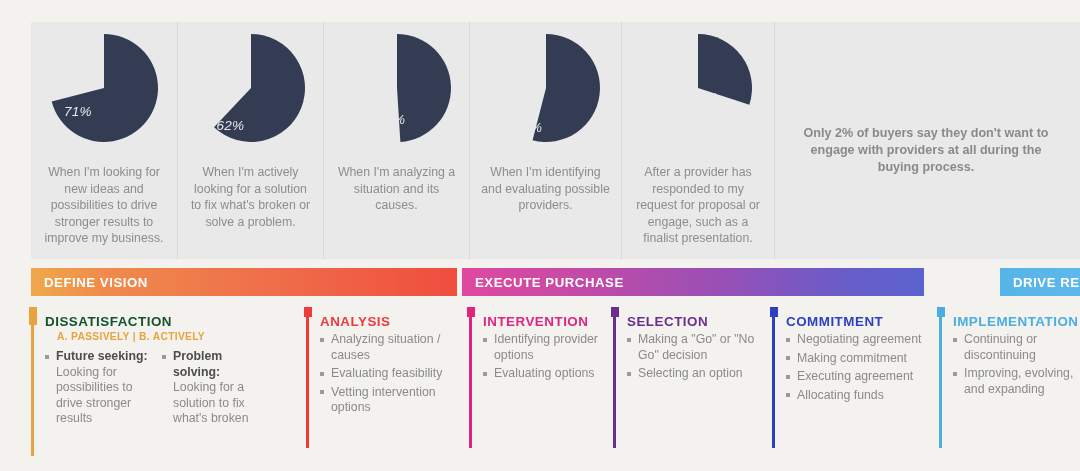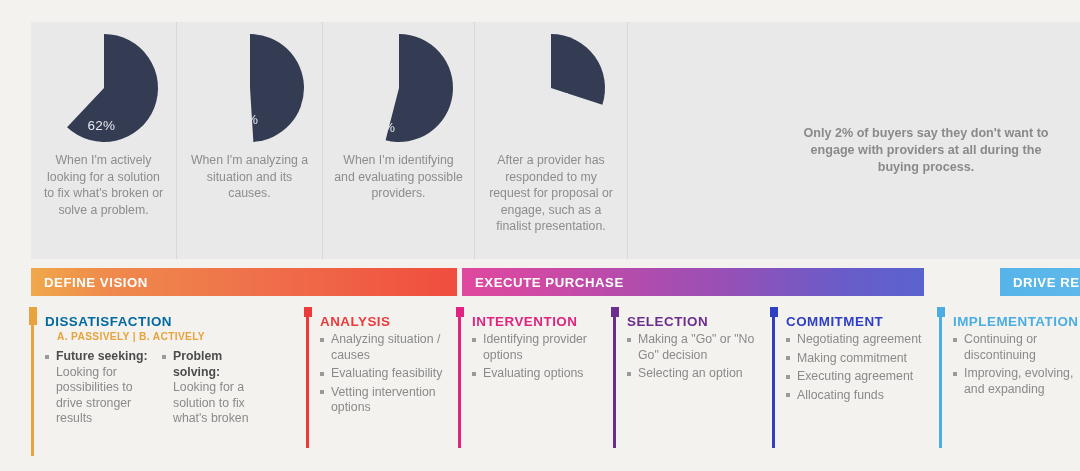--- a/index.html
+++ b/index.html
@@ -25,21 +25,22 @@
     position:relative;
     box-sizing:border-box;
     padding-top:12px;
     border-right:1px solid #d8d8d6;
     display:flex;flex-direction:column;align-items:center;
   }
   .pie-card:last-child{border-right:1px solid #d8d8d6;}
   .pie-wrap{
     position:relative;
     width:108px;height:108px;
-    margin-bottom:10px;
+    margin-bottom:22px;
+    font-style:italic;
   }
   .pie-wrap svg{display:block;overflow:visible;}
   .pie-label{
     position:absolute;
     color:#e6e8ec;
     font-size:13.5px;
     letter-spacing:.2px;
     pointer-events:none;
     white-space:nowrap;
   }
@@ -119,26 +120,35 @@
   .vlabel-holder{position:absolute;left:14px;top:315px;width:20px;height:150px;}
 </style>
 </head>
 <body>
 
 <div id="root">
 
   <div class="top-panel"></div>
 
   <div class="pie-cards" id="pieRow">
+      <div class="pie-card" style="width: 147px;">
+        <div class="pie-wrap">
+          <svg width="108" height="108" viewBox="0 0 108 108">
+            <path d="M 54 54 L 54 0 A 54 54 0 1 1 1.696509299053929 67.42925390690219 Z" fill="#333c53"></path>
+          </svg>
+          <div class="pie-label" style="left: 14px; top: 70px;">71%</div>
+        </div>
+        <div class="pie-caption">When I'm looking for new ideas and possibilities to drive stronger results to improve my business.</div>
+      </div>
       <div class="pie-card" style="width: 146px;">
         <div class="pie-wrap">
           <svg width="108" height="108" viewBox="0 0 108 108">
             <path d="M 54 54 L 54 0 A 54 54 0 1 1 17.034456279850808 93.36430588075623 Z" fill="#333c53"></path>
           </svg>
-          <div class="pie-label" style="left: 38px; top: 84px;">62%</div>
+          <div class="pie-label" style="left: 20px; top: 84px;">62%</div>
         </div>
         <div class="pie-caption">When I'm actively looking for a solution to fix what's broken or solve a problem.</div>
       </div>
       <div class="pie-card" style="width: 146px;">
         <div class="pie-wrap">
           <svg width="108" height="108" viewBox="0 0 108 108">
             <path d="M 54 54 L 54 0 A 54 54 0 0 1 57.39068805458293 107.89344333512666 Z" fill="#333c53"></path>
           </svg>
           <div class="pie-label" style="left: 35px; top: 78px;">49%</div>
         </div>
@@ -182,21 +192,21 @@
 
   <div style="position: absolute; left: 17px; top: 6px; width: 3px; height: 135px; background: rgb(232, 163, 61);"></div>
       <div style="position: absolute; left: 15px; top: 0px; width: 8px; height: 10px; background: rgb(232, 163, 61);"></div>
     </div>
 
   <div class="stages" id="stageRow">
       <div class="stage" style="left: 31px; width: 268px;">
         <div class="stem" style="background: rgb(232, 163, 61);"></div>
         <div class="stem-cap" style="background: rgb(232, 163, 61);"></div>
         <div class="stage-body">
-          <div class="stage-title" style="color: #0369a1;">DISSATISFACTION</div>
+          <div class="stage-title" style="color: #14532d;">DISSATISFACTION</div>
           <div class="stage-sub" style="color: rgb(232, 163, 61);">A. PASSIVELY  |  B. ACTIVELY</div>
           <div class="subcols">
             <div class="subcol">
               <ul class="bullets">
                 <li><span class="bsq"></span><b>Future seeking:</b><br><span>Looking for possibilities to drive stronger results</span></li>
               </ul>
             </div>
             <div class="subcol">
               <ul class="bullets">
                 <li><span class="bsq"></span><b>Problem solving:</b><br><span>Looking for a solution to fix what's broken</span></li>
@@ -210,21 +220,21 @@
         <div class="stem-cap" style="background: rgb(237, 59, 59);"></div>
         <div class="stage-body">
           <div class="stage-title" style="color: rgb(237, 59, 59);">ANALYSIS</div>
           <ul class="bullets">
             <li><span class="bsq"></span><span>Analyzing situation / causes</span></li>
             <li><span class="bsq"></span><span>Evaluating feasibility</span></li>
             <li><span class="bsq"></span><span>Vetting intervention options</span></li>
           </ul>
         </div>
       </div>
-      <div class="stage" style="left: 458px; width: 148px;">
+      <div class="stage" style="left: 469px; width: 148px;">
         <div class="stem" style="background: rgb(224, 36, 127);"></div>
         <div class="stem-cap" style="background: rgb(224, 36, 127);"></div>
         <div class="stage-body">
           <div class="stage-title" style="color: rgb(224, 36, 127);">INTERVENTION</div>
           <ul class="bullets">
             <li><span class="bsq"></span><span>Identifying provider options</span></li>
             <li><span class="bsq"></span><span>Evaluating options</span></li>
           </ul>
         </div>
       </div>

